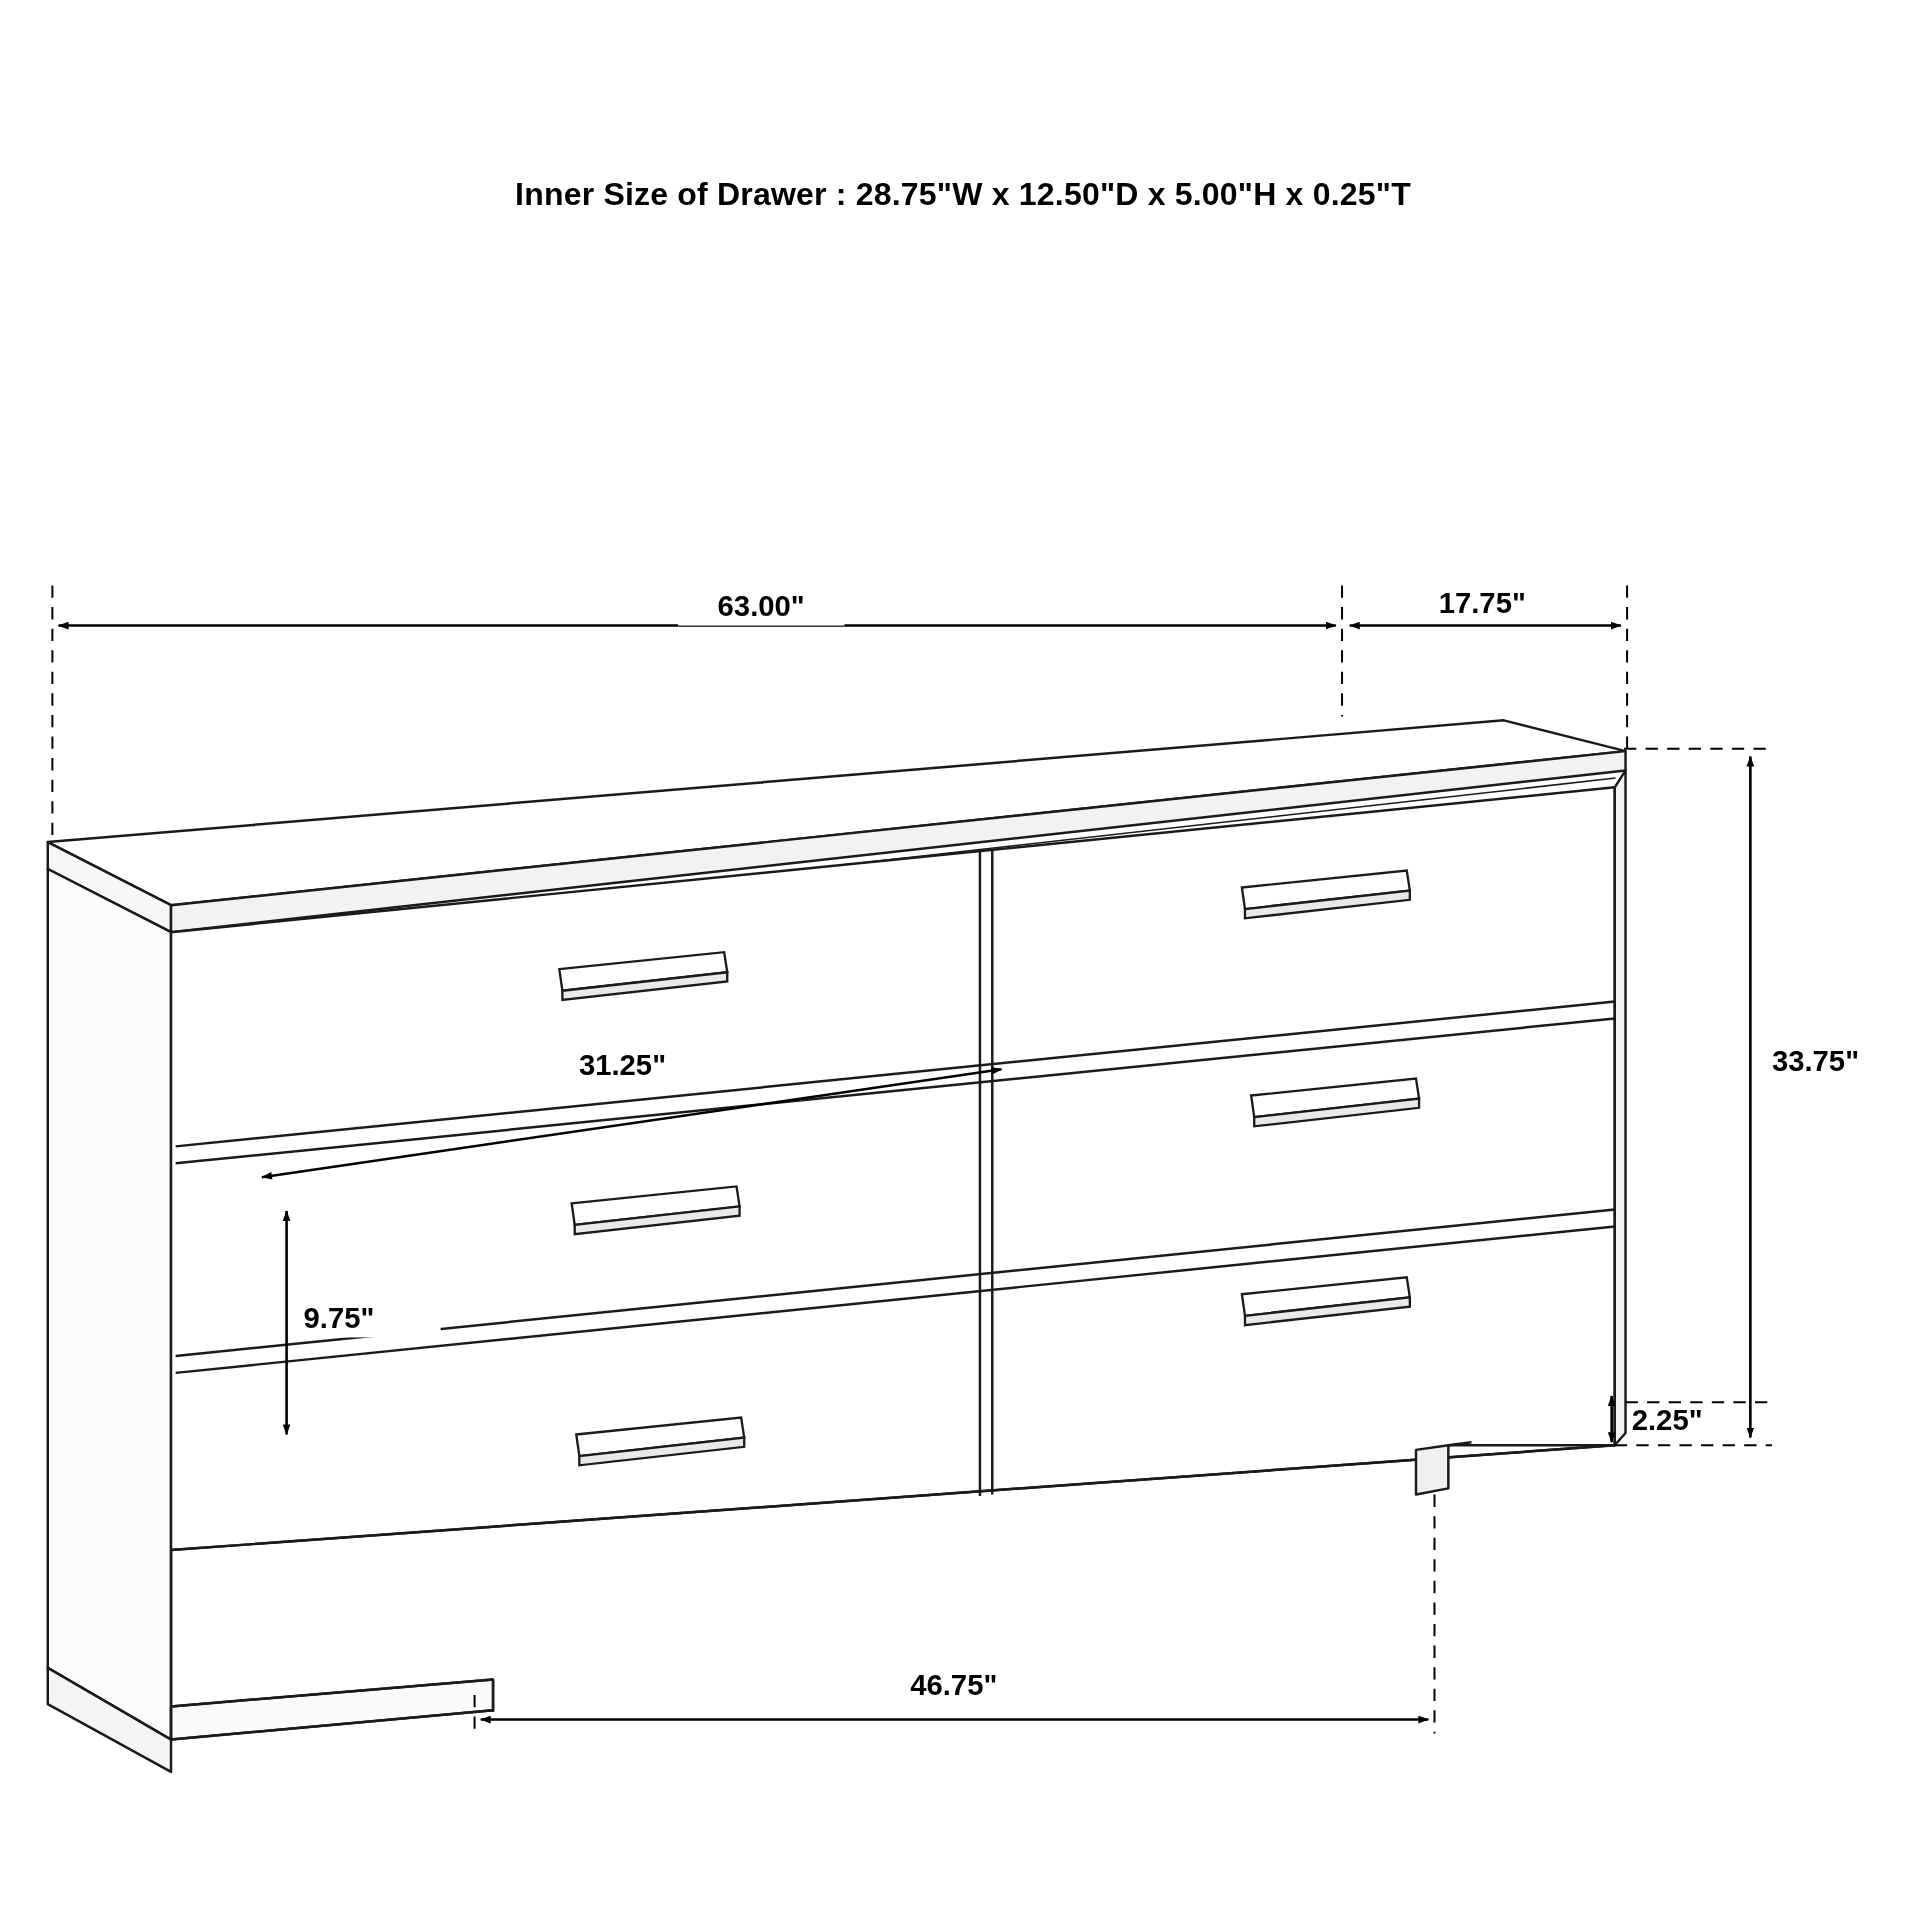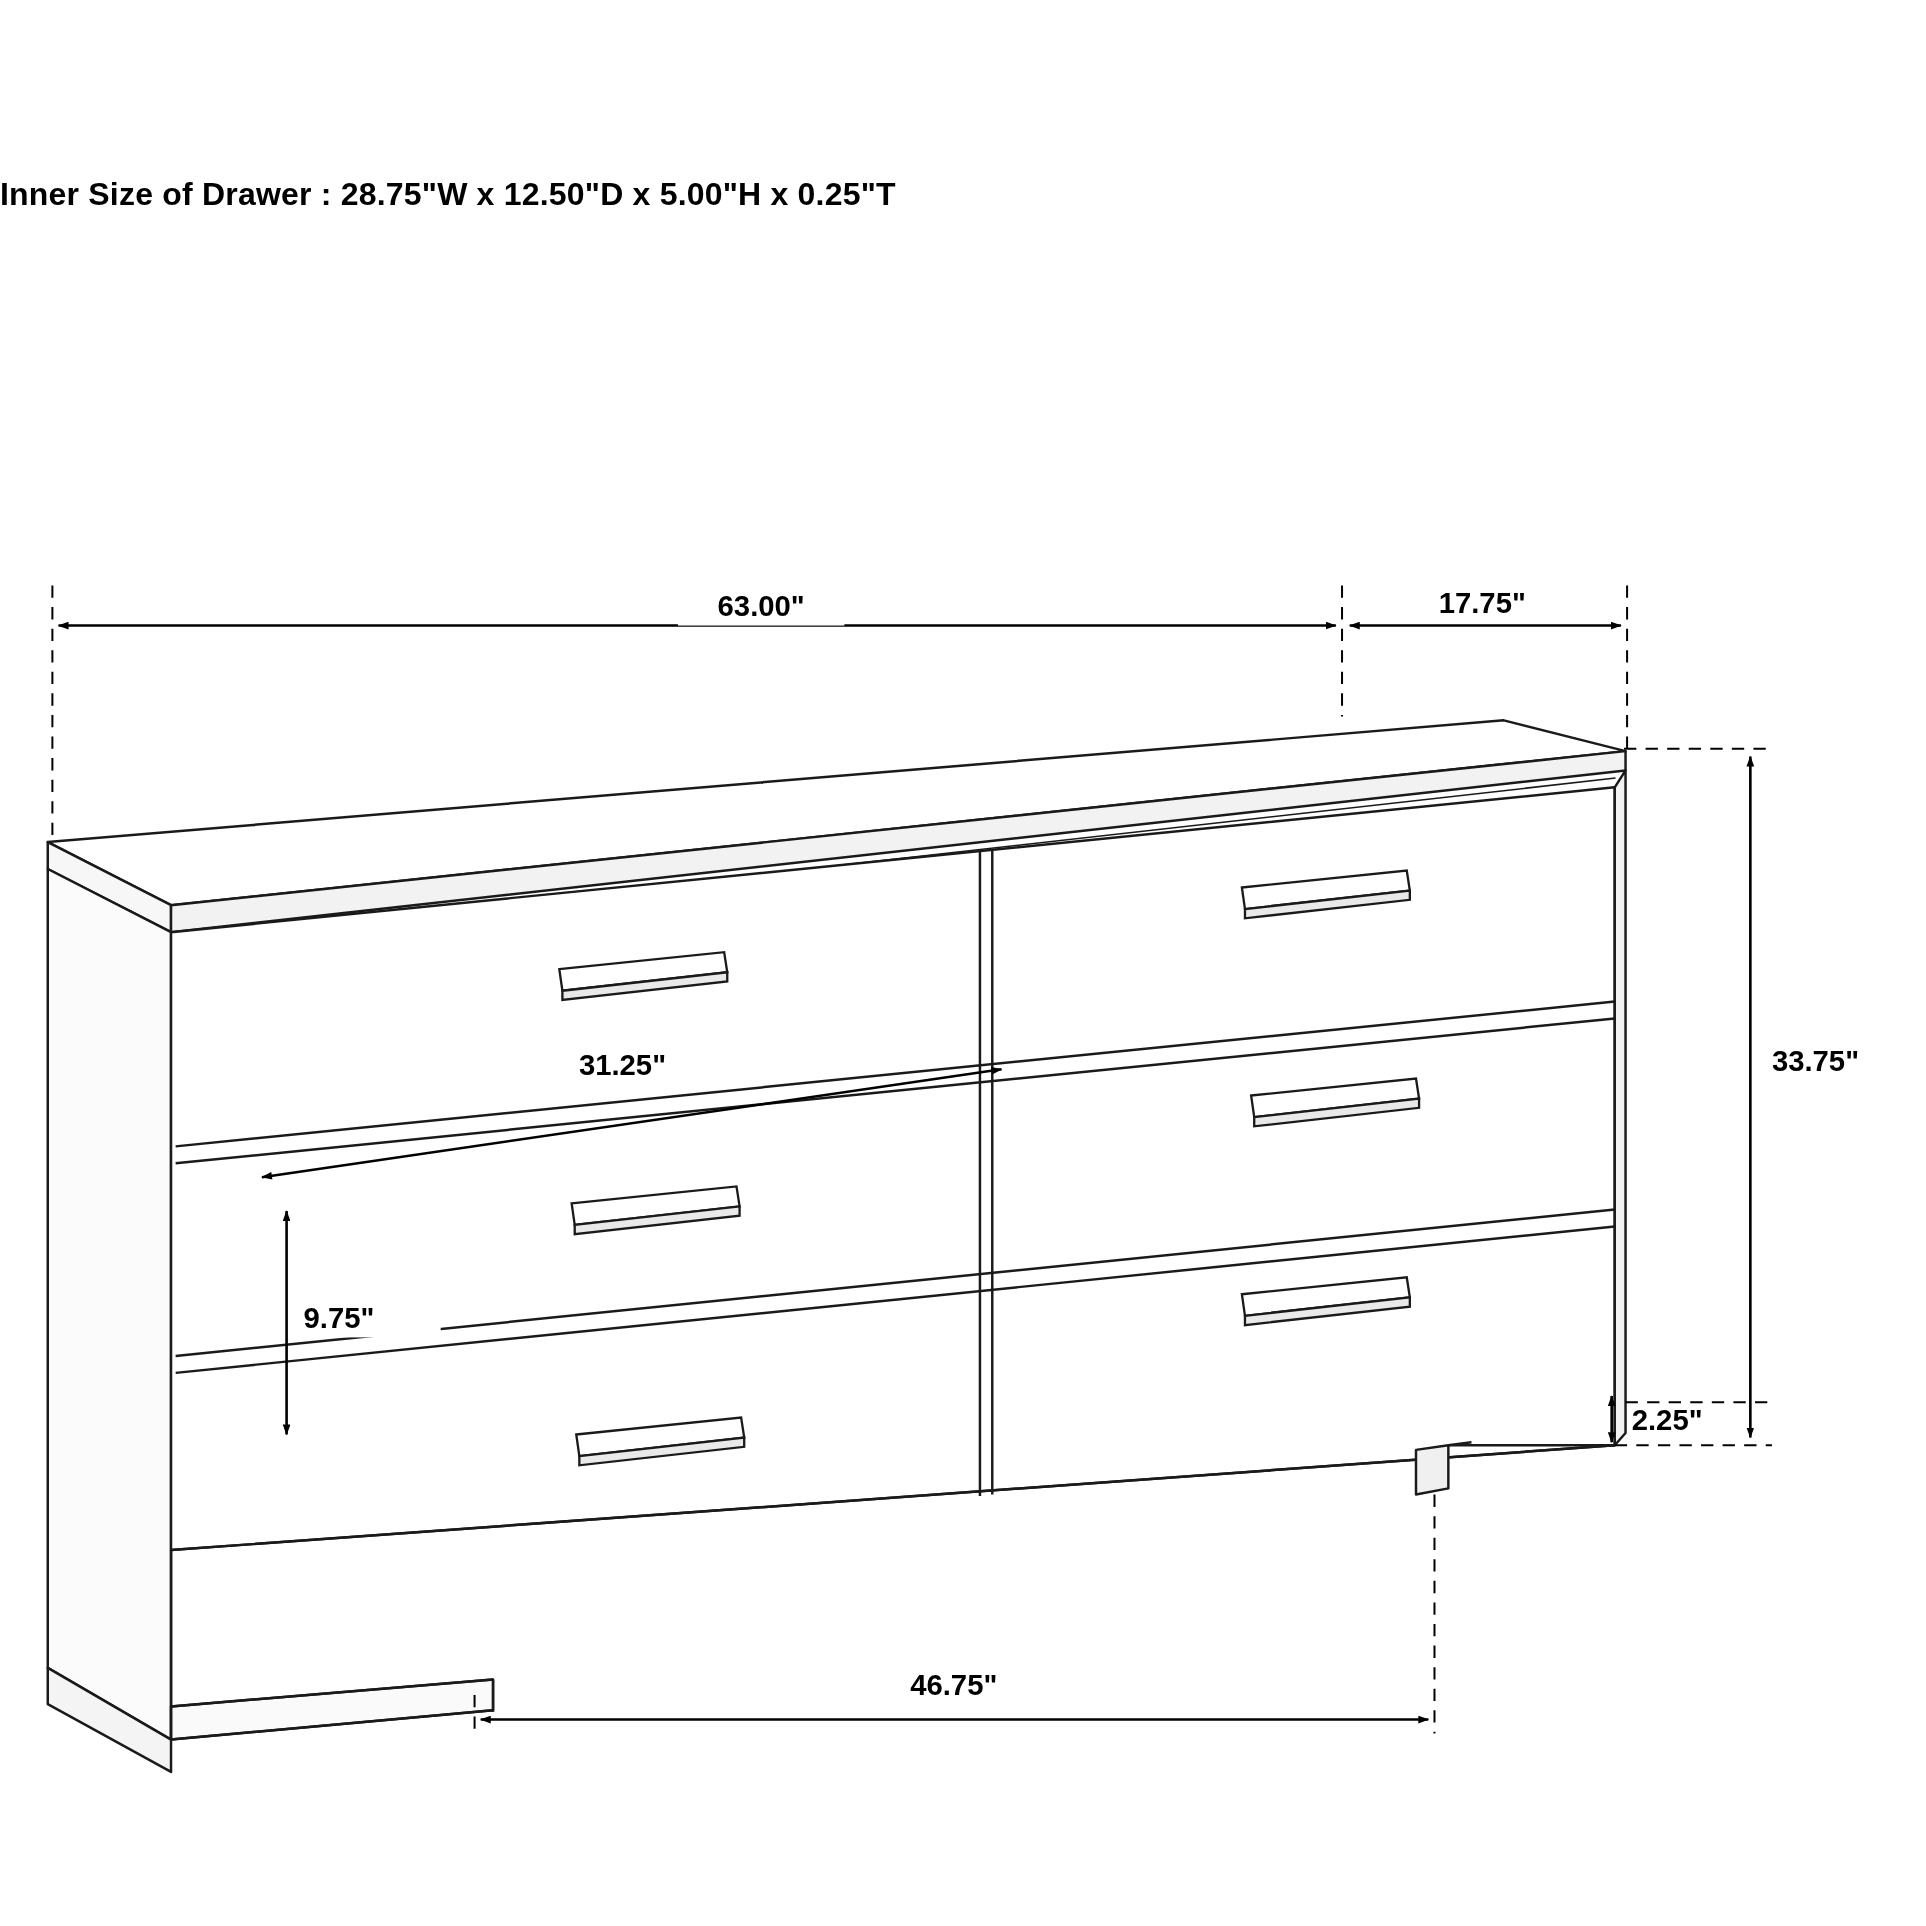--- a/index.html
+++ b/index.html
@@ -17,21 +17,21 @@
   #stage {
     position: relative;
     width: 1926px;
     height: 1926px;
   }
   #title {
     position: absolute;
     top: 176px;
     left: 0;
     width: 1926px;
-    text-align: left;
+    text-align: center;
     font-size: 32px;
     font-weight: bold;
     letter-spacing: 0.2px;
   }
   svg.drawing {
     position: absolute;
     top: 0;
     left: 0;
     width: 1926px;
     height: 1926px;

